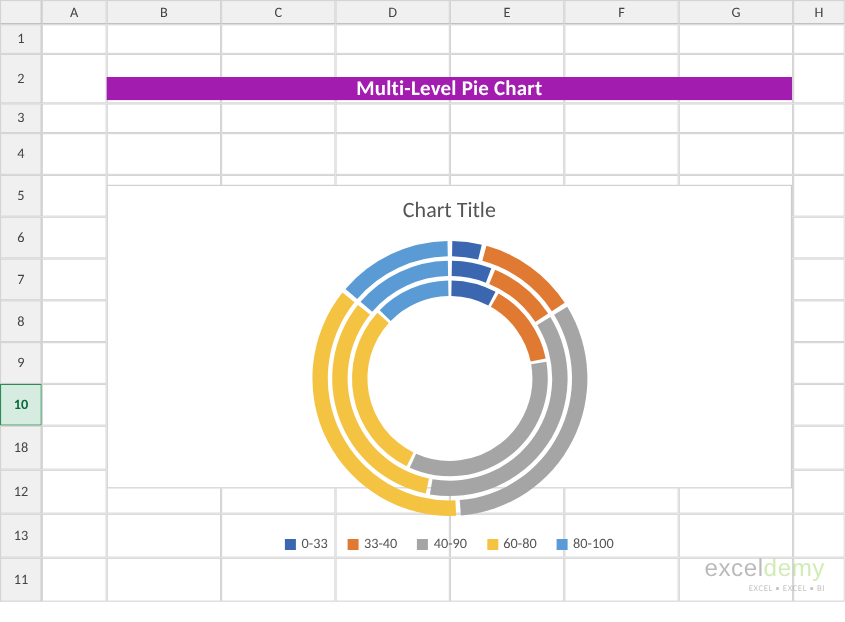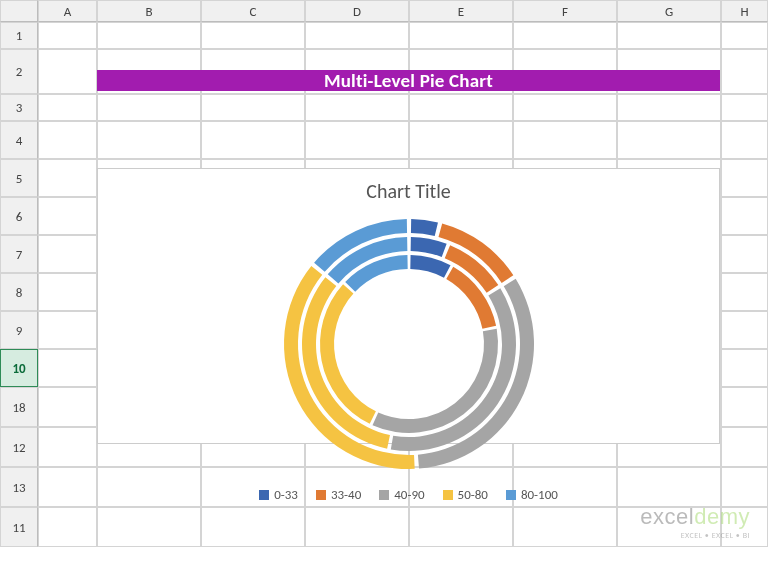--- a/index.html
+++ b/index.html
@@ -275,21 +275,21 @@
     <span class="legend-item">
         <span class="legend-swatch" style="background:#e07a33"></span>
         <span>33-40</span>
       </span>
     <span class="legend-item">
         <span class="legend-swatch" style="background:#a5a5a5"></span>
         <span>40-90</span>
       </span>
     <span class="legend-item">
         <span class="legend-swatch" style="background:#f5c342"></span>
-        <span>50-80</span>
+        <span>60-80</span>
       </span>
     <span class="legend-item">
         <span class="legend-swatch" style="background:#5a9bd5"></span>
         <span>80-100</span>
       </span>
   </div>
 </div>
 
 <div class="watermark">
   <div class="wm-main"><span>excel</span><span class="wm-accent">demy</span></div>

